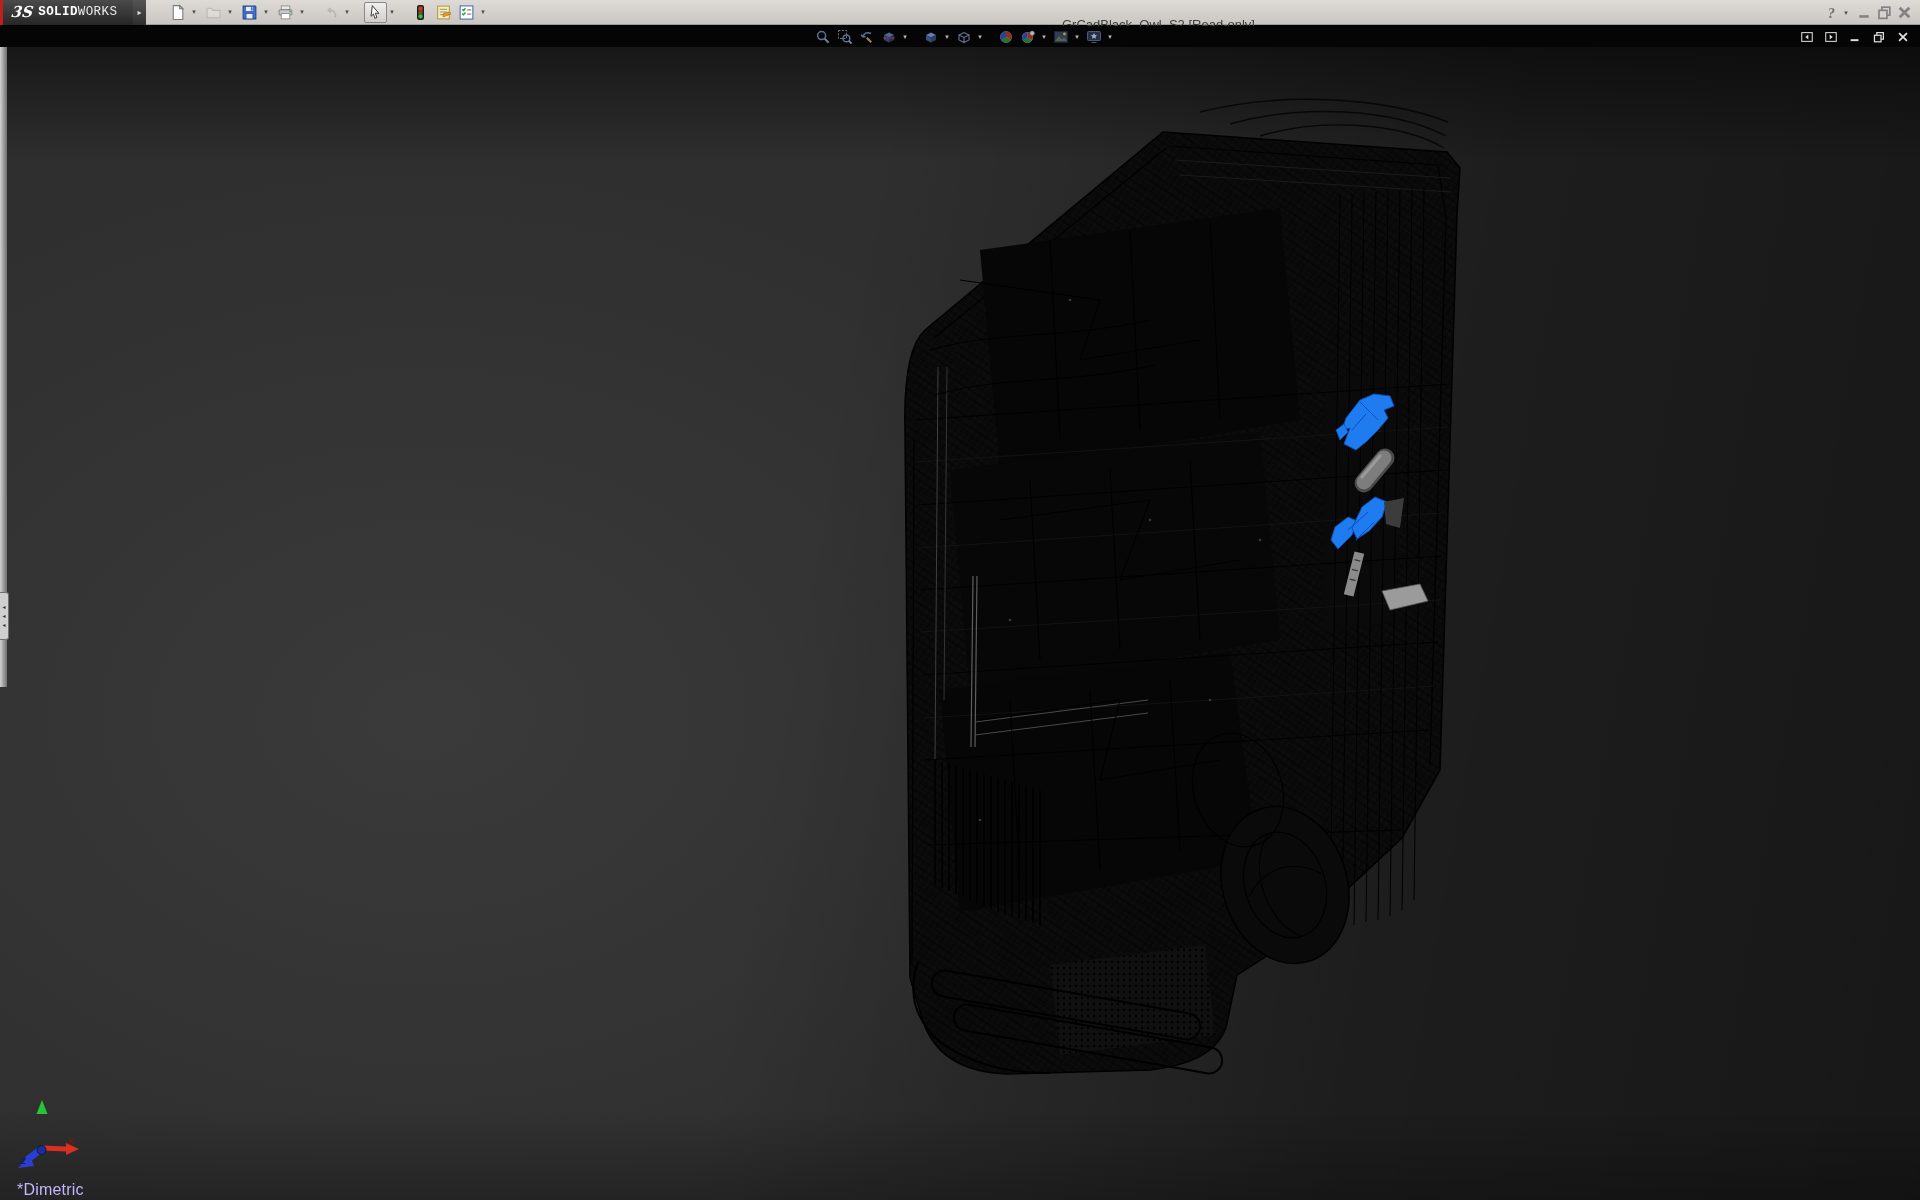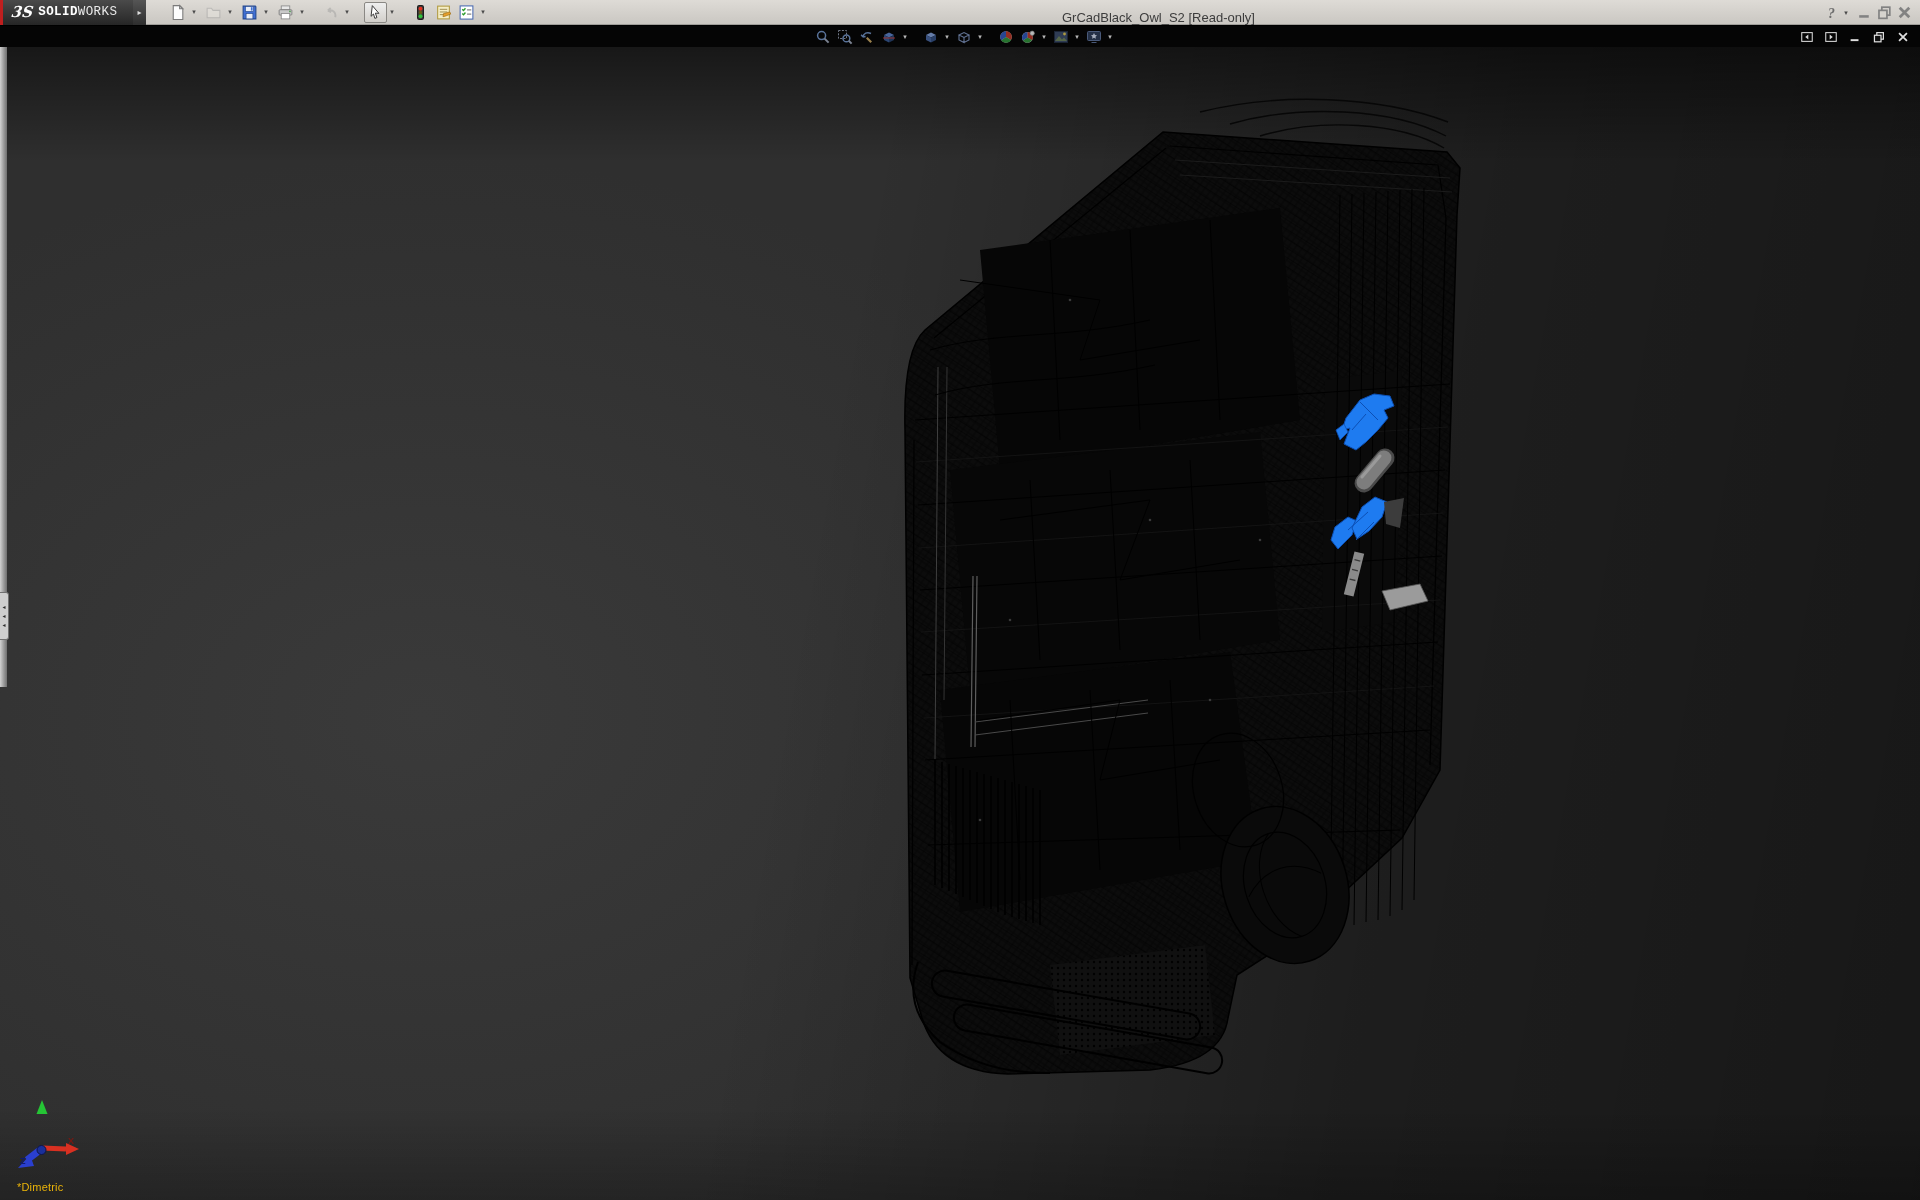--- a/index.html
+++ b/index.html
@@ -20,21 +20,21 @@
   .logo-text b{font-weight:700;}
   .logo-text span{font-weight:300;color:#e9e9e9;}
   .logo-expander{width:13px;height:25px;background:linear-gradient(#555,#2e2e2e);border:none;
                  color:#ddd;font-size:8px;padding:0;cursor:pointer;flex:0 0 auto;}
   .toolbar{display:flex;align-items:center;height:25px;padding-left:20px;flex:0 0 auto;}
   .tbtn{width:23px;height:21px;display:inline-flex;align-items:center;justify-content:center;border-radius:2px;}
   .tbtn svg{width:17px;height:17px;}
   .tbtn.dis{opacity:.45;filter:grayscale(60%);}
   .tbtn.sel{background:linear-gradient(#efefef,#d2cfca);border:1px solid #8a8884;}
   .dd{width:10px;text-align:center;font-size:7px;color:#4a4a4a;margin-right:3px;display:inline-block;}
-  .title{position:absolute;left:1062px;top:5px;height:25px;line-height:25px;
+  .title{position:absolute;left:1062px;top:12px;height:25px;line-height:25px;
          font-size:13px;color:#3c3c3c;white-space:nowrap;}
   .tb-controls{position:absolute;right:6px;top:0;height:25px;display:flex;align-items:center;}
   .tb-controls .tbtn{width:20px;}
 
   
   .band{position:absolute;left:0;top:26px;width:1920px;height:21px;background:#050505;}
   .hud{position:absolute;left:812px;top:1px;height:19px;display:flex;align-items:center;}
   .hud .tbtn{width:22px;height:19px;opacity:.8;}
   .hud .tbtn svg{width:16px;height:16px;}
   .hud .dd{color:#b8b8b8;margin-right:1px;}
@@ -53,21 +53,21 @@
   .model-svg{position:absolute;left:0;top:-47px;width:1920px;height:1200px;}
 
   
   .splitter{position:absolute;left:0;top:0;width:7px;height:640px;
             background:linear-gradient(90deg,#d2d2d2,#9a9a9a 55%,#6f6f6f);}
   .splitter-tab{position:absolute;left:0;top:545px;width:9px;height:48px;background:#cfcfcf;
                 border:1px solid #707070;border-left:none;border-radius:0 3px 3px 0;
                 display:flex;flex-direction:column;align-items:center;justify-content:center;gap:3px;}
   .splitter-tab span{font-size:6px;line-height:6px;color:#2e2e2e;}
 
-  .dimetric{position:absolute;left:17px;top:1134px;font-size:11px;color:#eab308;letter-spacing:.2px;text-align:center;}
+  .dimetric{position:absolute;left:17px;top:1134px;font-size:16px;color:#c4b5fd;letter-spacing:.2px;text-align:center;}
 </style>
 </head>
 <body>
 
 <div class="app">
 
   <header class="titlebar">
     <div class="logo">
       <span class="logo-red"></span>
       <span class="logo-glyph">3S</span>

